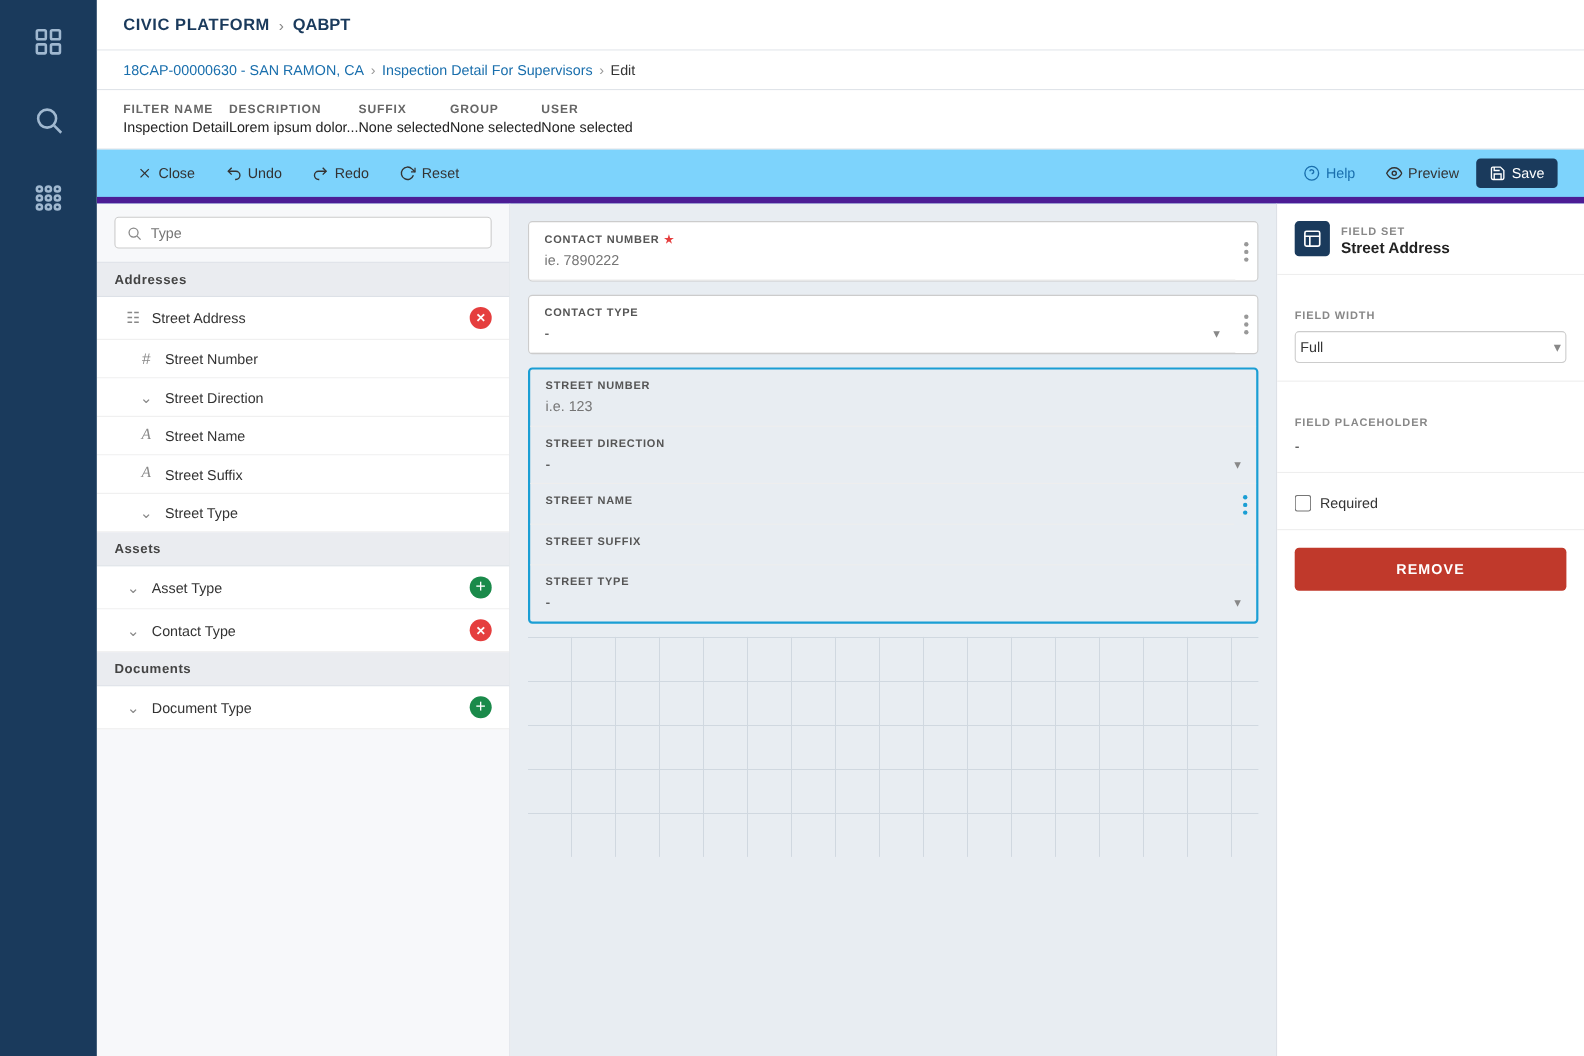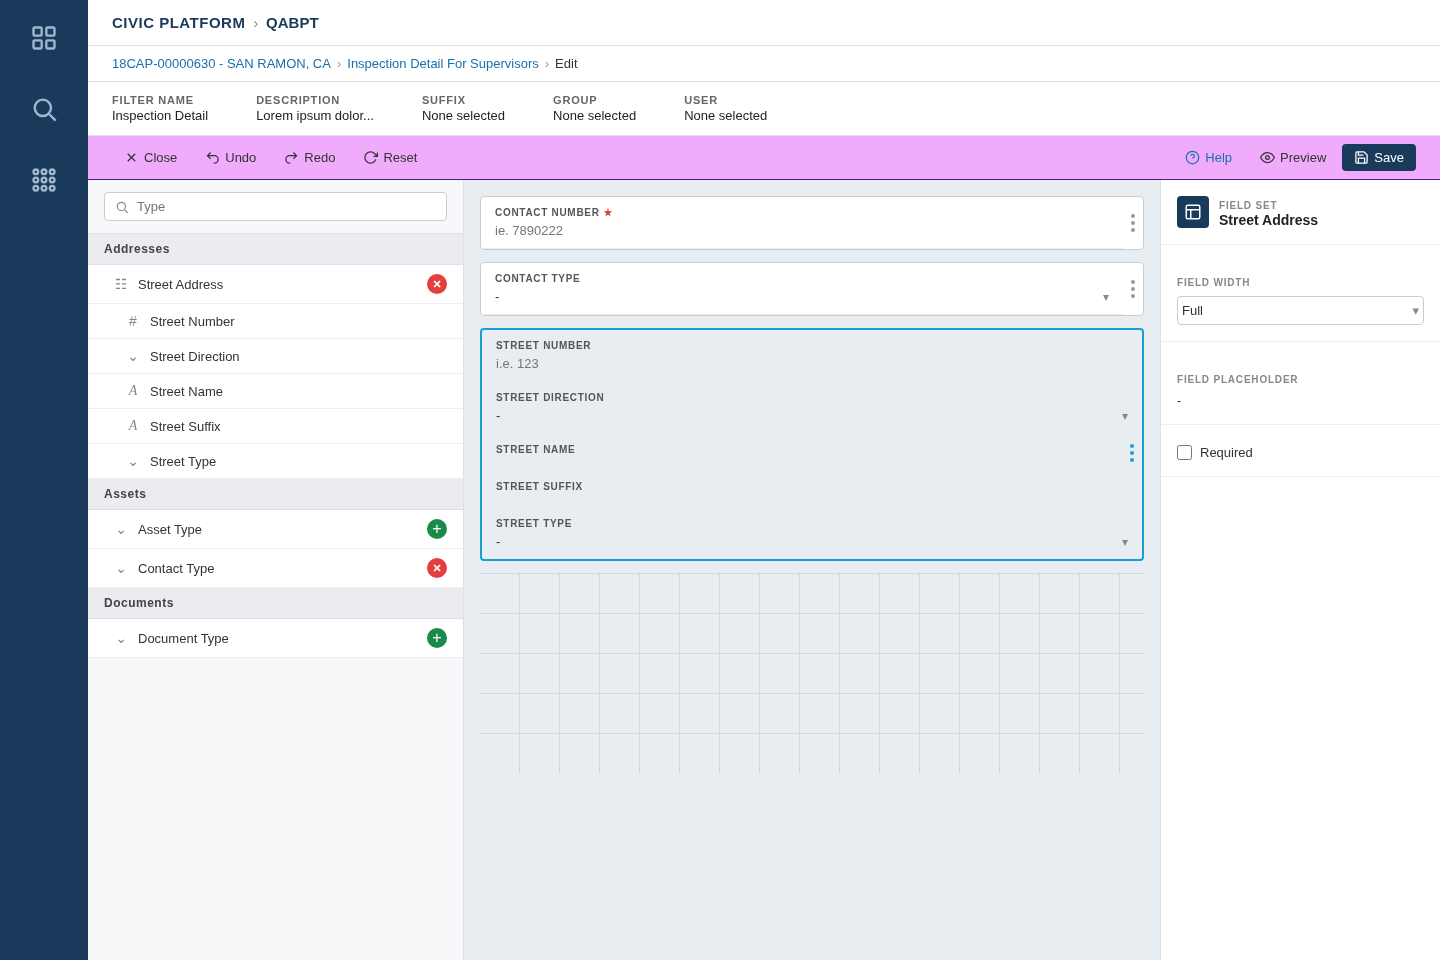--- a/index.html
+++ b/index.html
@@ -59,29 +59,28 @@
     .breadcrumb .bc-item { color: #1a6fad; cursor: pointer; }
     .breadcrumb .bc-sep { color: #999; }
     .breadcrumb .bc-current { color: #333; }
 
     
     .meta-row {
       background: #fff;
       border-bottom: 1px solid #dde1e7;
       padding: 12px 24px;
       display: flex;
-      gap: 48px;
     }
     .meta-item label { font-size: 11px; font-weight: 700; color: #666; letter-spacing: 0.8px; display: block; margin-bottom: 2px; }
     .meta-item span { font-size: 13px; color: #222; }
 
     
     .toolbar {
-      background: #f0abfc;
-      border-bottom: 1px solid #4c1d95;
+      background: #7dd3fc;
+      border-bottom: 6px solid #4c1d95;
       padding: 8px 24px;
       display: flex;
       align-items: center;
       gap: 4px;
     }
     .toolbar-btn {
       display: flex; align-items: center; gap: 5px;
       padding: 6px 12px; border-radius: 4px; border: none;
       background: transparent; cursor: pointer; font-size: 13px; color: #333;
     }
@@ -598,17 +597,18 @@
         <div class="rps-value">-</div>
       </div>
 
       <div class="right-panel-section">
         <div class="checkbox-wrap">
           <input type="checkbox" id="required-cb" style="">
           <label for="required-cb">Required</label>
         </div>
       </div>
 
+      <button class="remove-btn">REMOVE</button>
 
     </div>
 
   </div>
 </div>
 
 </body></html>

